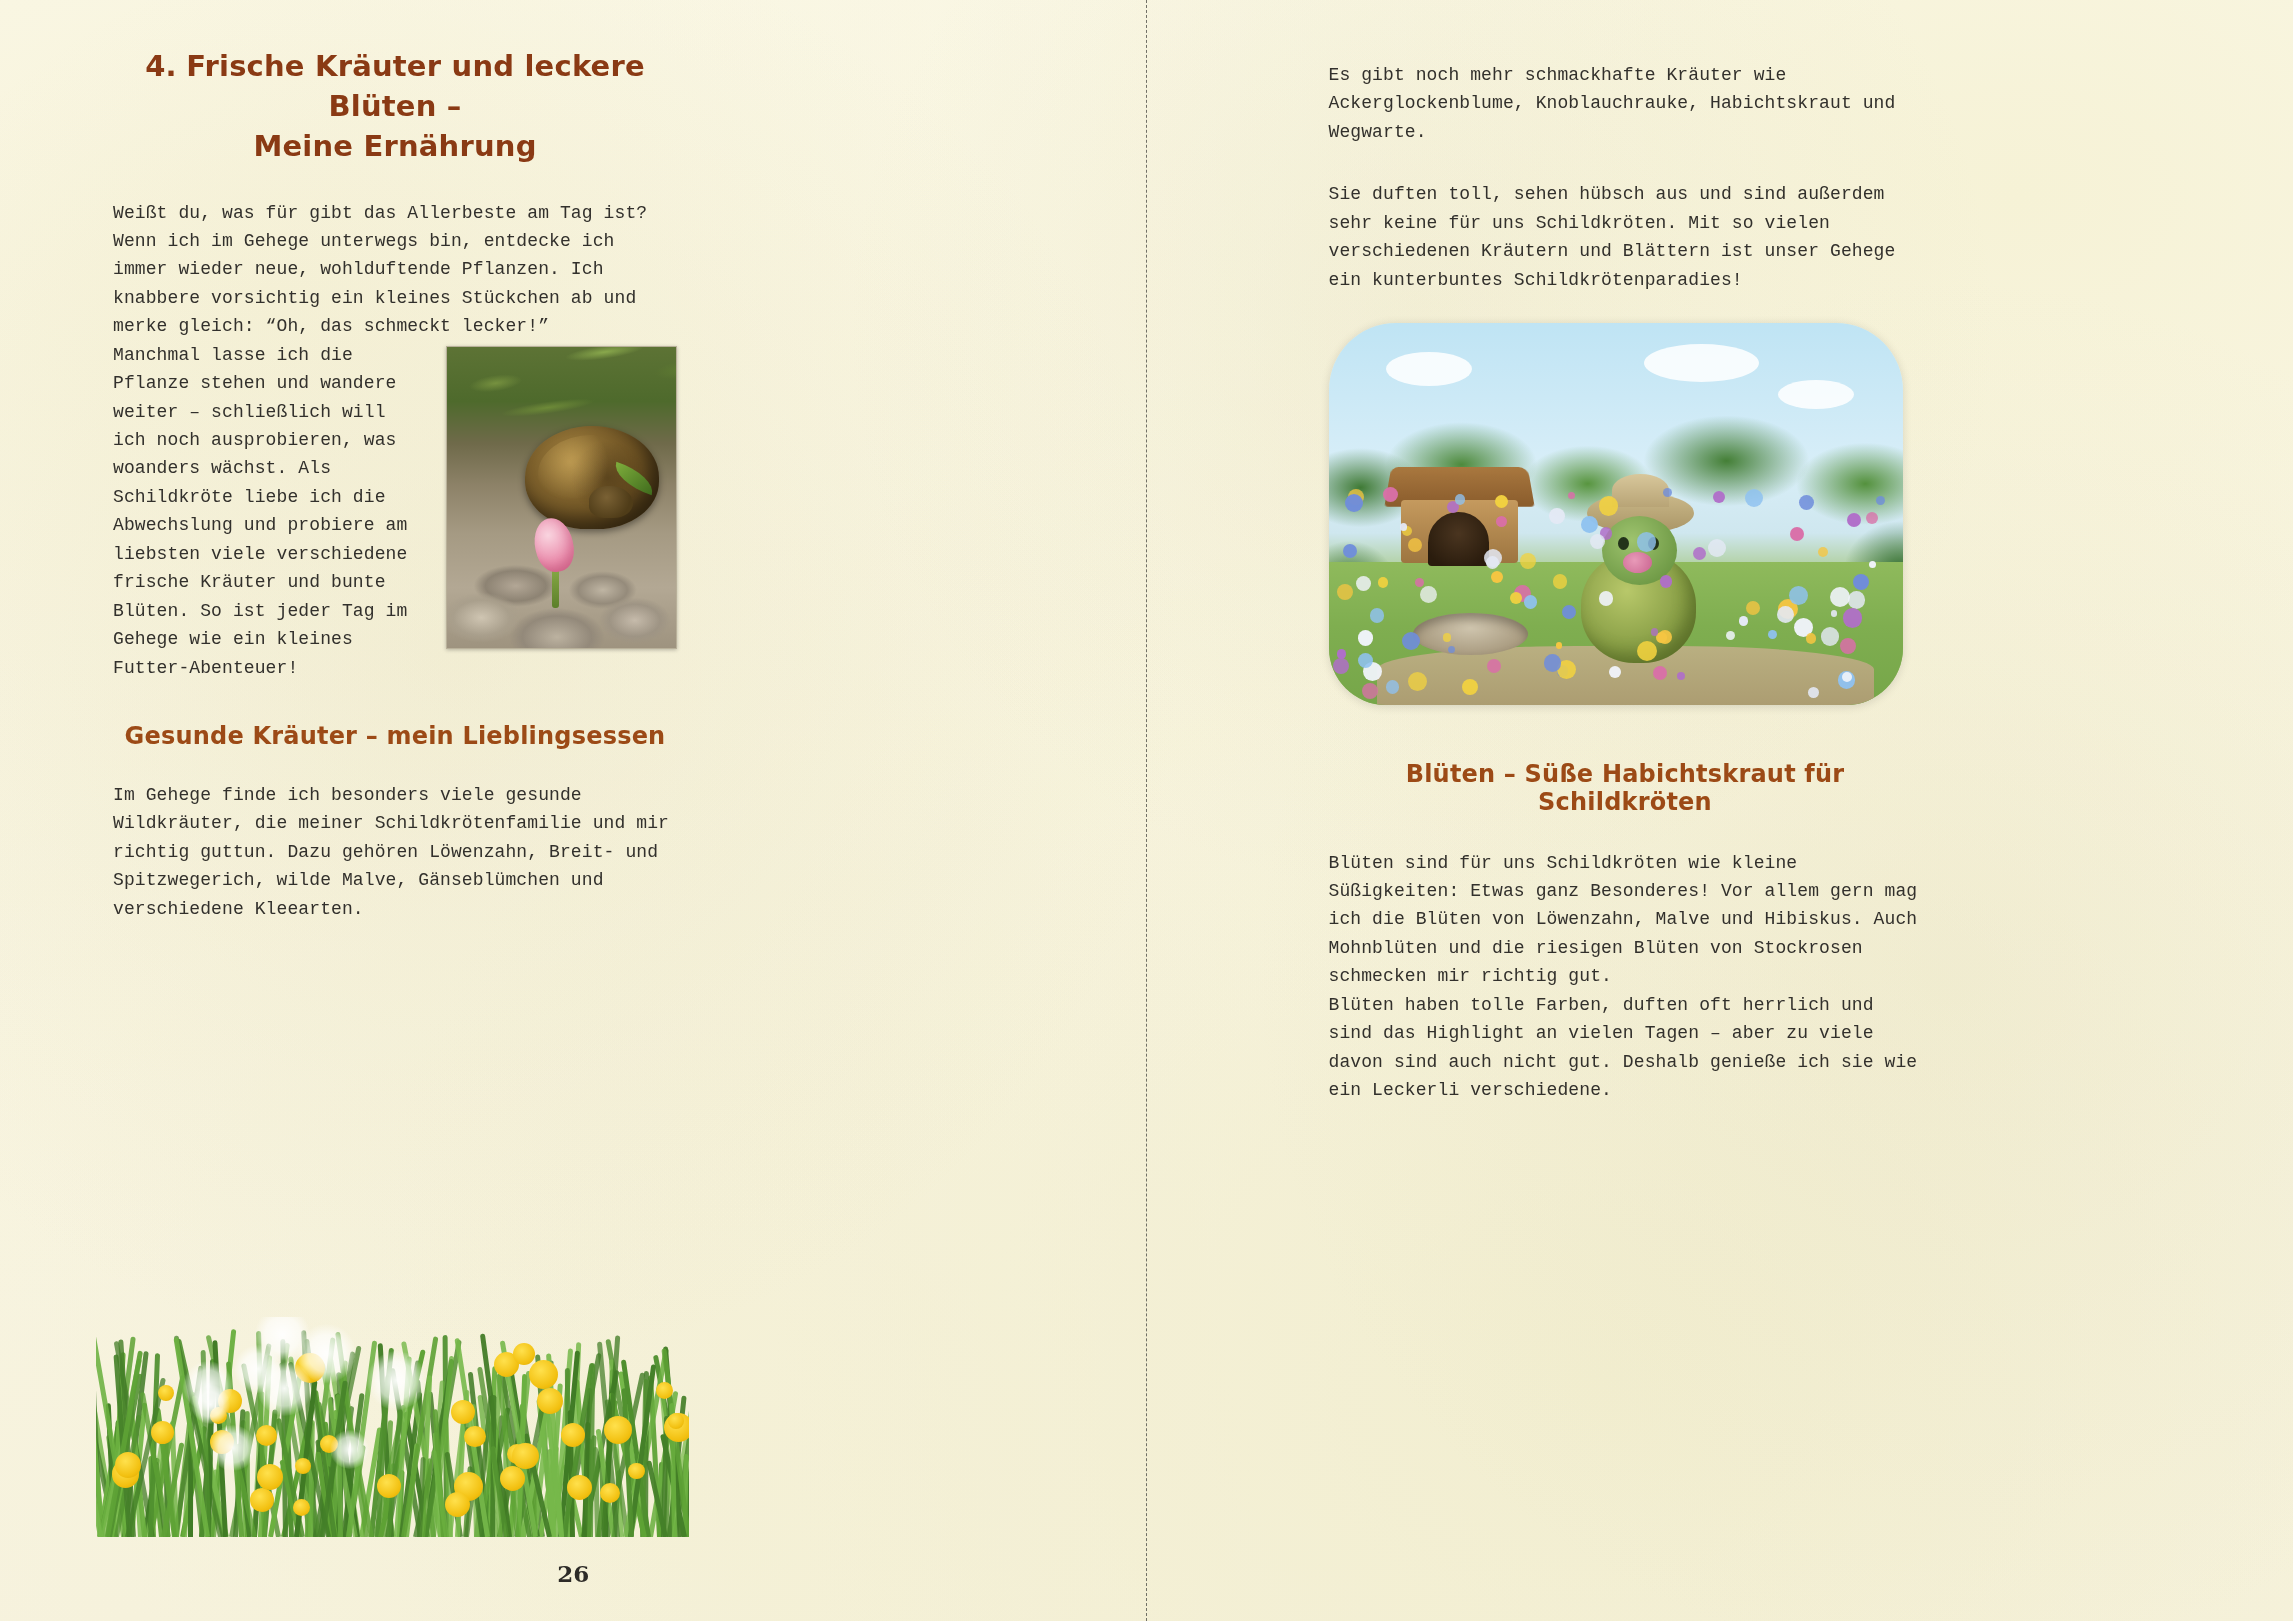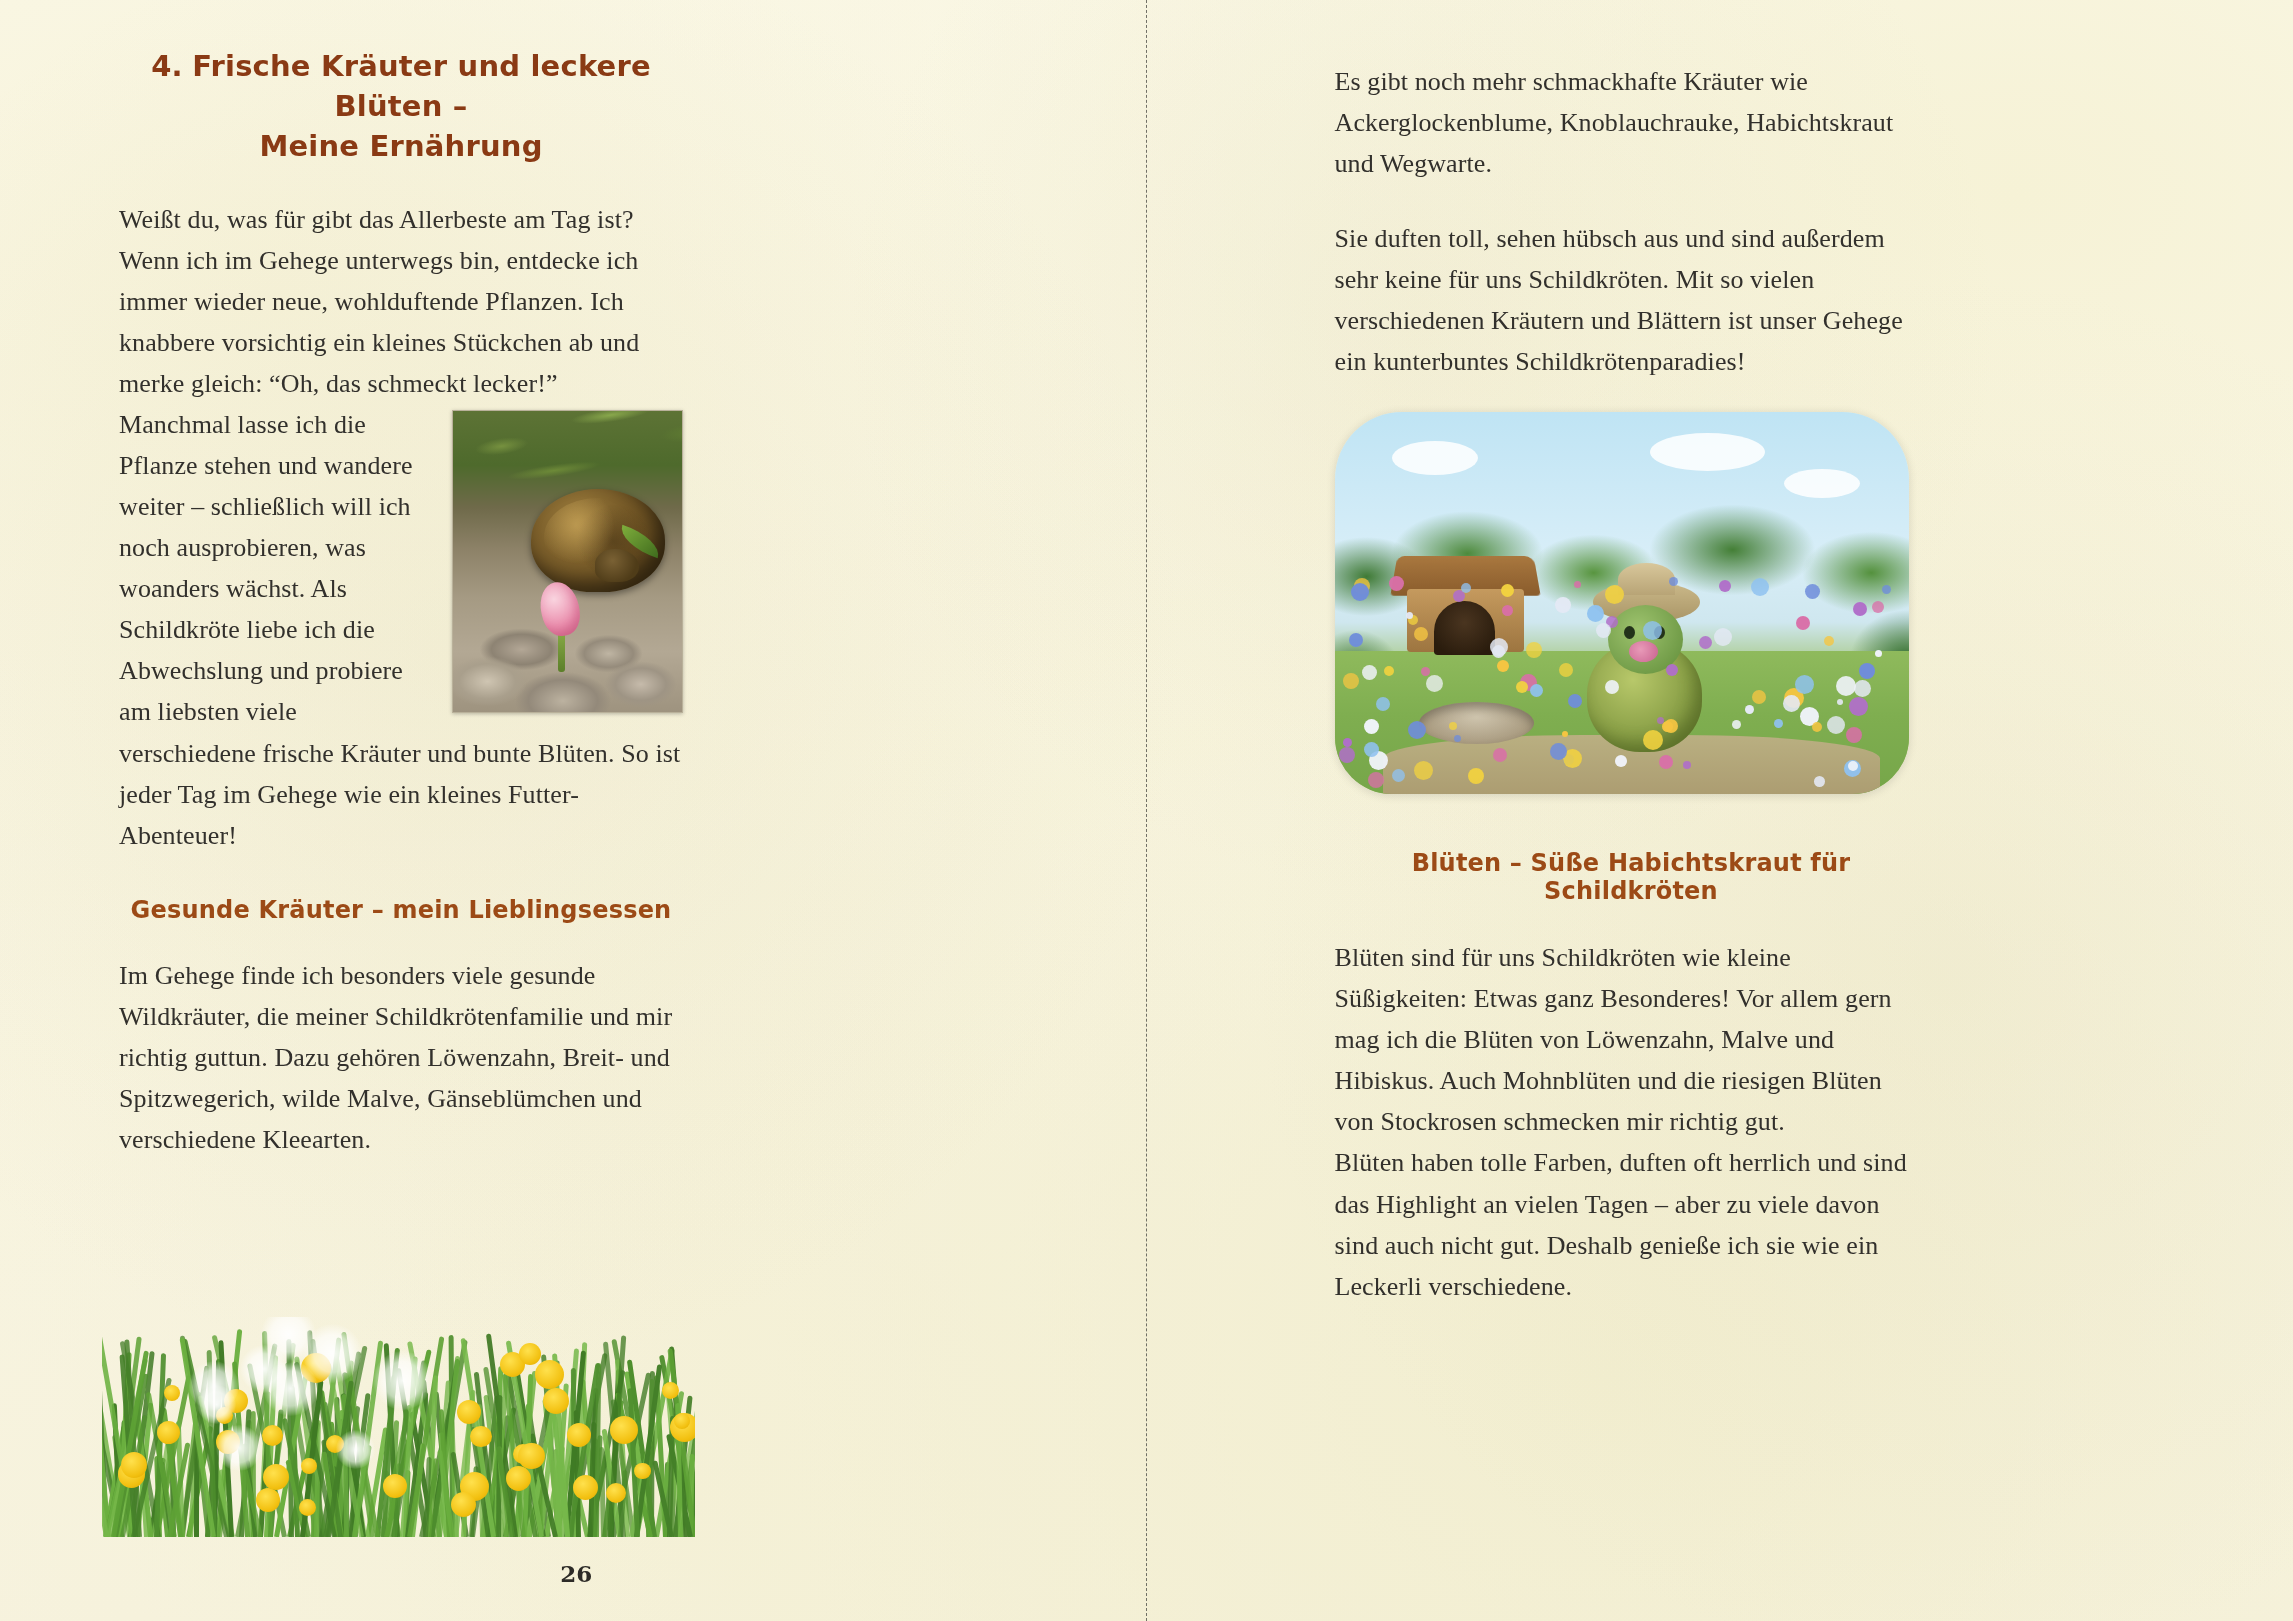--- a/index.html
+++ b/index.html
@@ -37,21 +37,20 @@
 
   .spread {
     position: absolute;
     inset: 0;
     display: flex;
   }
   .page {
     position: relative;
     width: 50%;
     height: 100%;
-    margin-left: 6px;
   }
 
   
   .fold {
     position: absolute;
     left: 1146px;
     top: 0;
     width: 0;
     height: 1621px;
     border-left: 1.9px dashed #5a5a52;
@@ -83,22 +82,22 @@
     font-family: "DejaVu Sans", sans-serif;
     font-size: 24px;
     font-weight: bold;
     color: #9c4a16;
     text-align: center;
     margin: 0;
     letter-spacing: 0.2px;
   }
 
   p.body {
-    font-family: Liberation Serif, serif;
-    font-size: 26px;
+    font-family: Liberation Mono, monospace;
+    font-size: 18px;
     line-height: 1.58;
     color: #32302c;
     margin: 0;
     letter-spacing: 0.1px;
   }
 
   .para-block { margin-top: 25px; }
 
   
   .photo {

